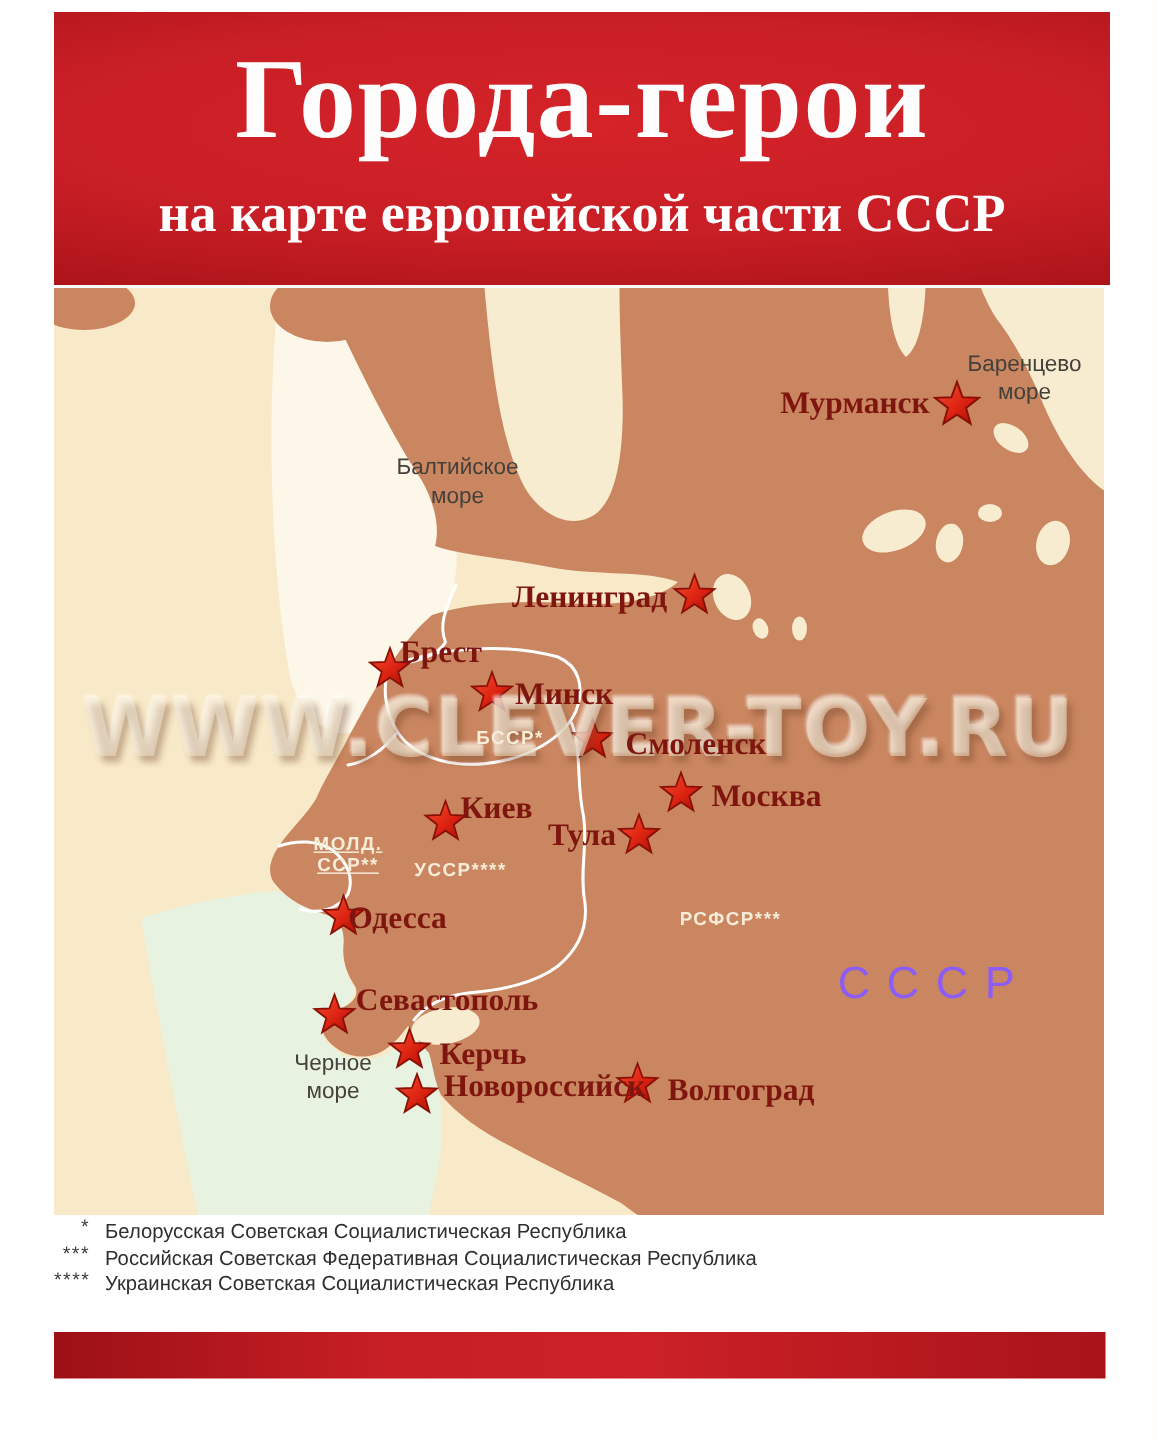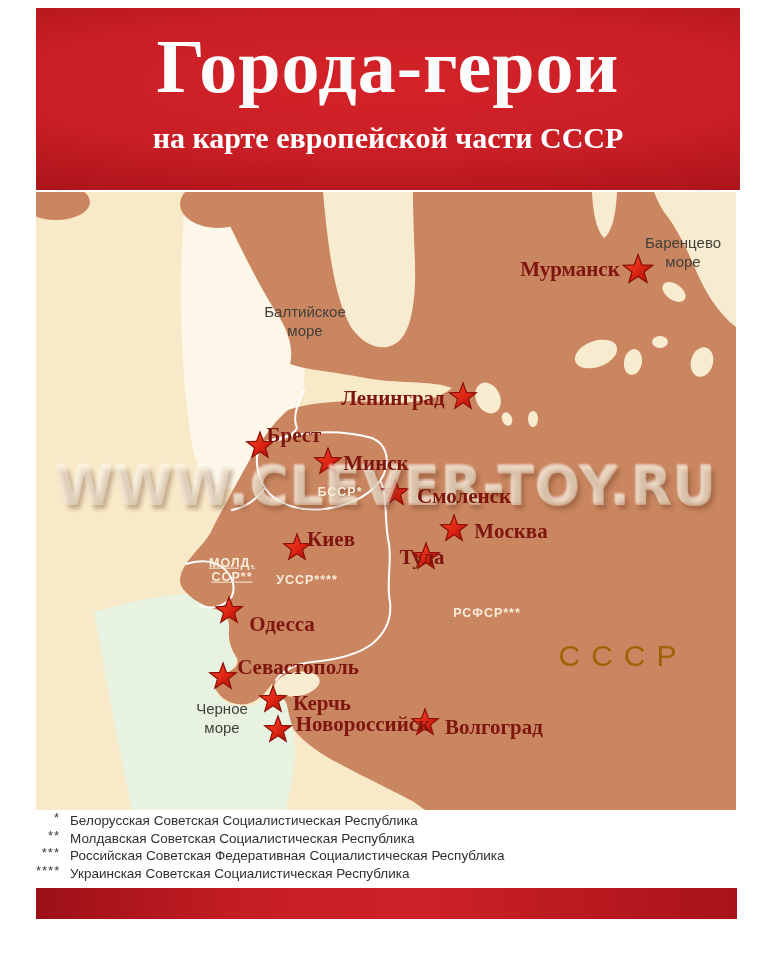--- a/index.html
+++ b/index.html
@@ -15,21 +15,21 @@
     text-align:center; color:#ffffff;
   }
   .header .title {
     margin:0; padding-top:20px;
     font-family:"Liberation Serif", serif; font-weight:bold;
     font-size:76px; line-height:1.0; letter-spacing:1px; color:#fdfdfd;
   }
   .header .subtitle {
     margin:0; padding-top:17px;
     font-family:"Liberation Serif", serif; font-weight:bold;
-    font-size:30px; color:#ffffff;
+    font-size:36px; color:#ffffff;
   }
 
   
   .map {
     position:absolute; left:36px; top:192px; width:700px; height:618px;
     background:#f8e9c8; overflow:hidden;
   }
   .map svg.geo { position:absolute; left:0; top:0; }
 
   .maplabel { position:absolute; transform:translate(-50%,-50%); white-space:pre-line; }
@@ -39,21 +39,21 @@
     font-size:21px; color:#7e150e; white-space:nowrap;
   }
   .sea-label {
     font-size:15px; color:#44403a; text-align:center; line-height:1.25;
   }
   .rep-label {
     font-size:12.5px; font-weight:bold; color:#f6ecd8;
     letter-spacing:1px; text-align:center; line-height:1.15;
   }
   .cccp-label {
-    font-size:30px; color:#a16207; letter-spacing:11px; font-weight:normal;
+    font-size:30px; color:#8b5cf6; letter-spacing:11px; font-weight:normal;
   }
   .watermark {
     position:absolute; left:0; right:0; top:264px; text-align:center;
     font-family:"DejaVu Sans", sans-serif; font-weight:bold;
     font-size:53px; letter-spacing:1px;
     color:rgba(246,234,210,0.5);
     text-shadow:3px 4px 4px rgba(100,55,30,0.35), -1px -2px 2px rgba(255,255,255,0.55);
     pointer-events:none;
   }
 
@@ -187,34 +187,31 @@
     <div class="maplabel rep-label" style="left:451px; top:421px;">РСФСР***</div>
     <div class="maplabel cccp-label" style="left:587px; top:464px;">СССР</div>
 
     <div class="maplabel city-label" style="left:534px; top:77px;">Мурманск</div>
     <div class="maplabel city-label" style="left:357px; top:206px;">Ленинград</div>
     <div class="maplabel city-label" style="left:258px; top:243px;">Брест</div>
     <div class="maplabel city-label" style="left:340px; top:271px;">Минск</div>
     <div class="maplabel city-label" style="left:428px; top:304px;">Смоленск</div>
     <div class="maplabel city-label" style="left:475px; top:339px;">Москва</div>
     <div class="maplabel city-label" style="left:295px; top:347px;">Киев</div>
-    <div class="maplabel city-label" style="left:352px; top:365px;margin-left:34px;">Тула</div>
-    <div class="maplabel city-label" style="left:246px; top:420px;margin-top:12px;">Одесса</div>
+    <div class="maplabel city-label" style="left:352px; top:365px;">Тула</div>
+    <div class="maplabel city-label" style="left:229px; top:420px;">Одесса</div>
     <div class="maplabel city-label" style="left:262px; top:475px;">Севастополь</div>
     <div class="maplabel city-label" style="left:286px; top:511px;">Керчь</div>
     <div class="maplabel city-label" style="left:327px; top:532px;">Новороссийск</div>
     <div class="maplabel city-label" style="left:458px; top:535px;">Волгоград</div>
   </div>
 
   <div class="footnotes">
     <div class="footnote-row">
       <span class="footnote-marker">*</span><span>Белорусская Советская Социалистическая Республика</span>
-    </div>
-    <div class="footnote-row">
-      <span class="footnote-marker">**</span><span>Молдавская Советская Социалистическая Республика</span>
     </div>
     <div class="footnote-row">
       <span class="footnote-marker">***</span><span>Российская Советская Федеративная Социалистическая Республика</span>
     </div>
     <div class="footnote-row">
       <span class="footnote-marker">****</span><span>Украинская Советская Социалистическая Республика</span>
     </div>
   </div>
 
   <div class="bottom-band"></div>

